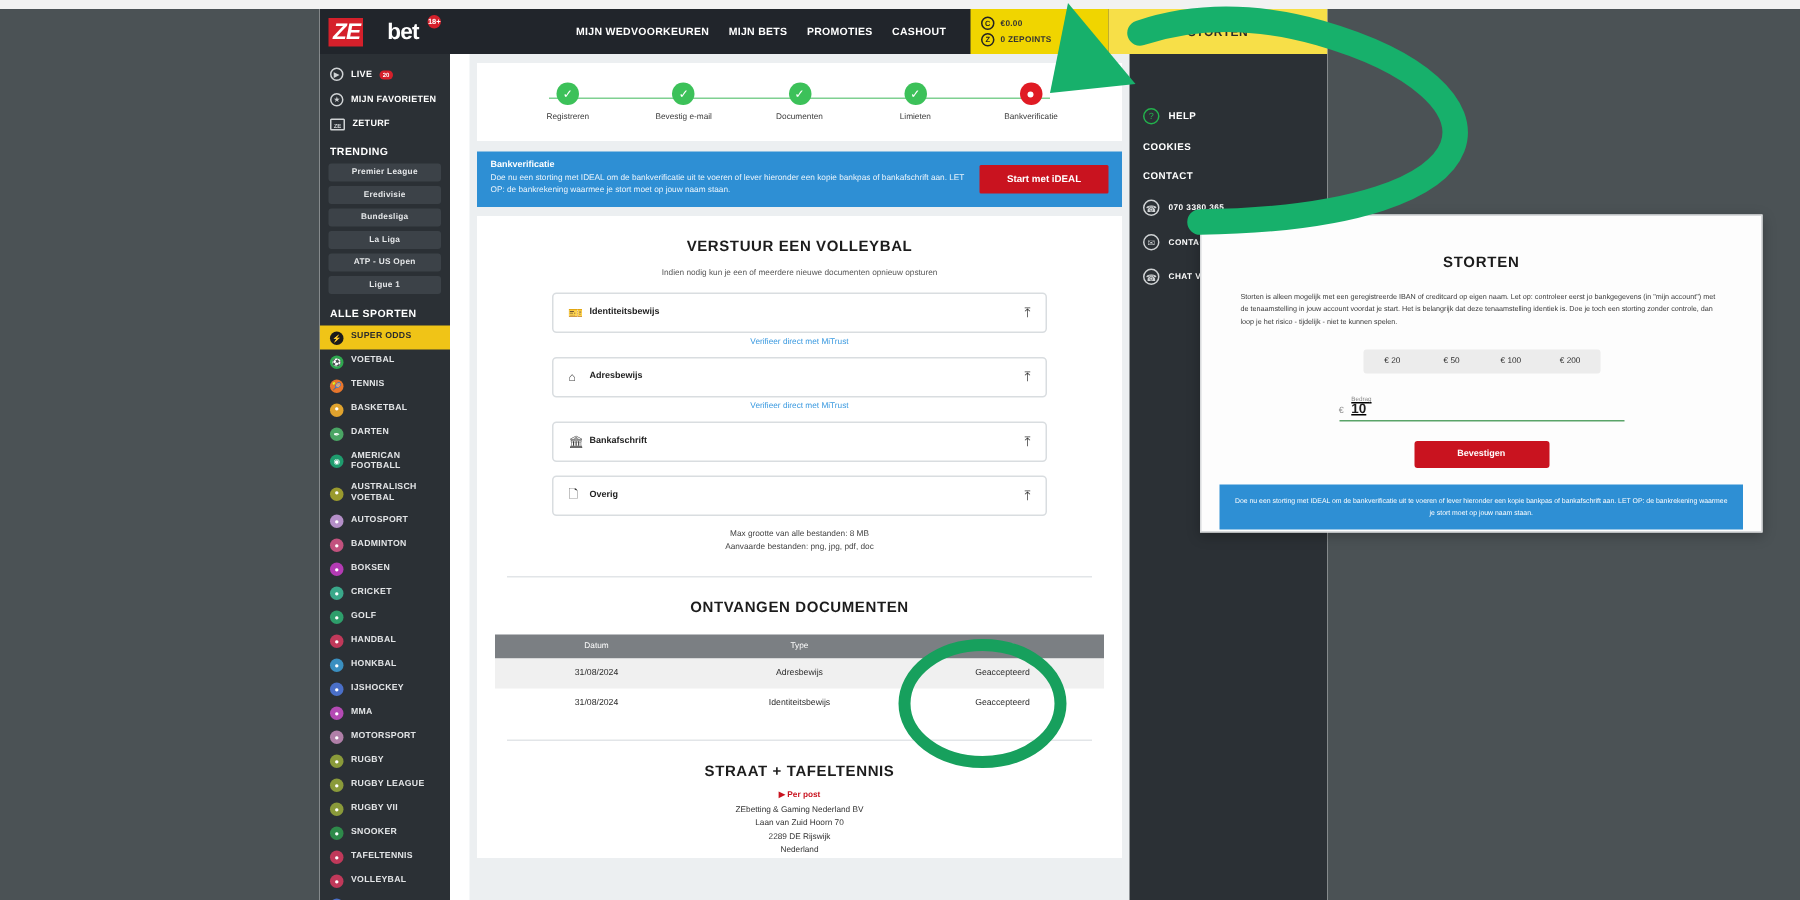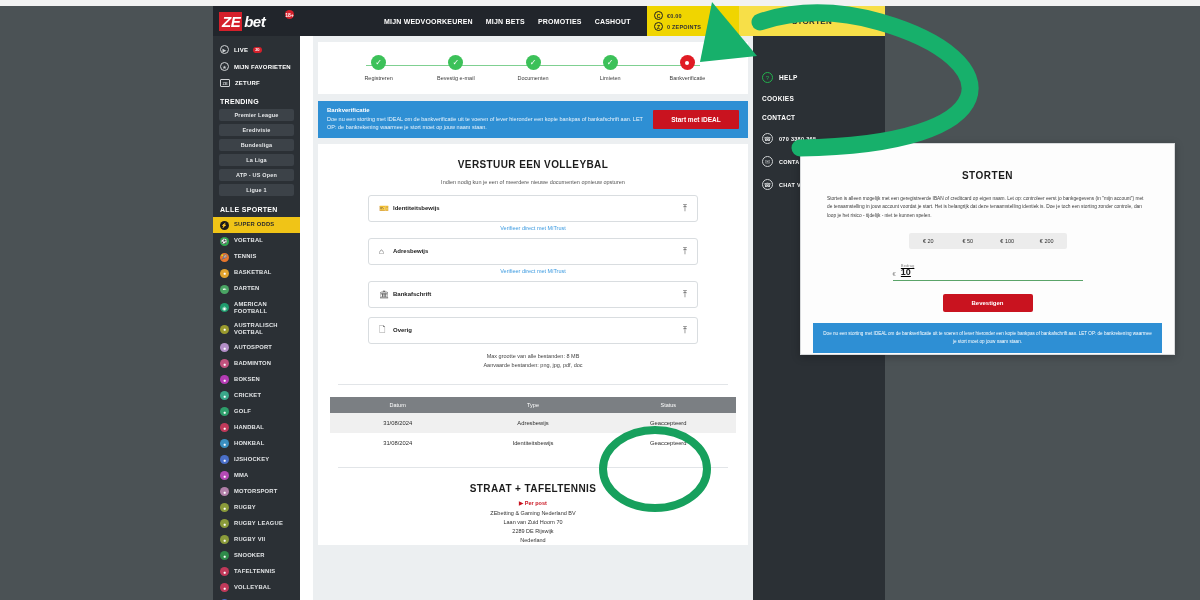--- a/index.html
+++ b/index.html
@@ -11,21 +11,21 @@
   }
   .desk-strip { position:absolute; left:0; top:0; width:1200px; height:6px; background:#f2f2f2; }
 
   
   .site { position:absolute; left:213px; top:6px; width:672px; height:594px; background:#ffffff; overflow:hidden; }
 
   
   .hdr { position:absolute; left:0; top:0; width:672px; height:30px; background:#21252b; display:flex; align-items:center; }
   .logo-wrap { width:87px; height:30px; display:flex; align-items:center; padding-left:6px; position:relative; }
   .logo-ze { background:#d5202b; color:#fff; font-weight:bold; font-size:15px; font-style:italic; padding:1px 2px 1px 3px; letter-spacing:-0.5px; }
-  .logo-bet { color:#fff; font-weight:bold; font-size:15px; font-style:italic; letter-spacing:-0.5px; padding-left:2px;}
+  .logo-bet { color:#fff; font-weight:bold; font-size:15px; letter-spacing:-0.5px; padding-left:16px;}
   .logo-18 { position:absolute; left:72px; top:4px; background:#d5202b; color:#fff; font-size:5px; border-radius:50%; width:9px; height:9px; display:flex; align-items:center; justify-content:center; font-weight:bold;}
   .nav { display:flex; align-items:center; gap:13px; margin-left:84px; }
   .nav a { color:#fff; font-size:7px; font-weight:bold; letter-spacing:0.2px; text-decoration:none; white-space:nowrap; }
   .soc { display:flex; align-items:center; gap:9px; margin-left:14px; }
   .soc span { color:#b9bcc0; font-size:8px; }
   .bal { position:absolute; left:434px; top:0; width:92px; height:30px; background:#f0d500; display:flex; flex-direction:column; justify-content:center; padding-left:7px; gap:2px; }
   .bal-row { display:flex; align-items:center; gap:4px; }
   .bal-ic { width:9px; height:9px; border-radius:50%; border:1px solid #222; display:flex; align-items:center; justify-content:center; font-size:5px; font-weight:bold; color:#222; }
   .bal-tx { font-size:5.5px; font-weight:bold; color:#333; letter-spacing:0.2px; }
   .depbtn { position:absolute; left:526px; top:0; width:146px; height:30px; background:#f7df48; color:#2b2b2b; font-size:8px; font-weight:bold; display:flex; align-items:center; justify-content:center; letter-spacing:0.3px;}
@@ -336,20 +336,21 @@
           <span class="nm">Overig</span>
           <span class="up">⤒</span>
         </div>
       </div>
       <div class="filenote">
         <div>Max grootte van alle bestanden: 8 MB</div>
         <div>Aanvaarde bestanden: png, jpg, pdf, doc</div>
       </div>
       <div class="hr"></div>
 
+      <div class="sect-t">ONTVANGEN DOCUMENTEN</div>
       <div class="tbl">
         <div class="th">
           <div>Datum</div>
           <div>Type</div>
           <div>Status</div>
         </div>
         <div class="td alt">
           <div>31/08/2024</div>
           <div>Adresbewijs</div>
           <div>Geaccepteerd</div>

